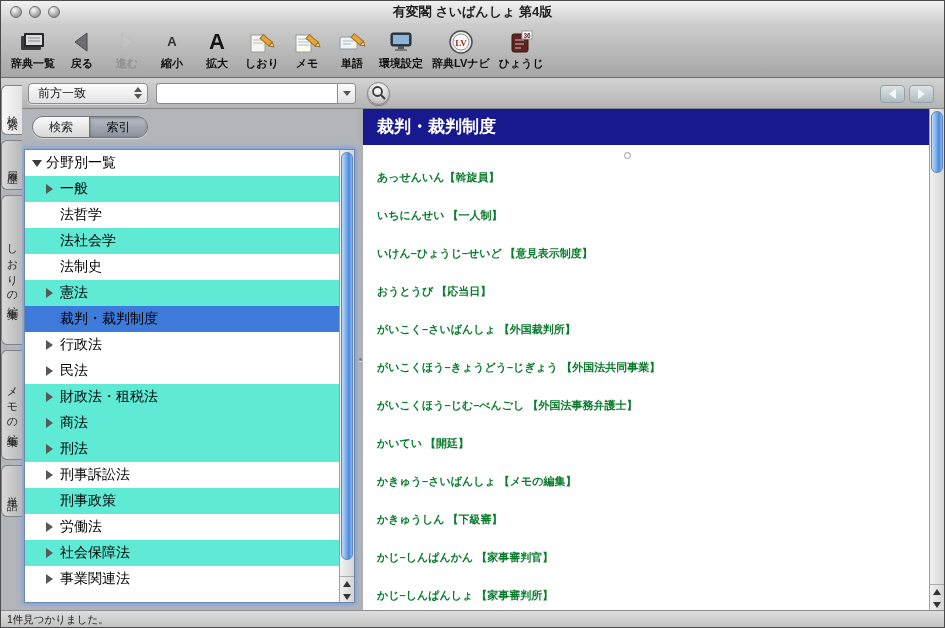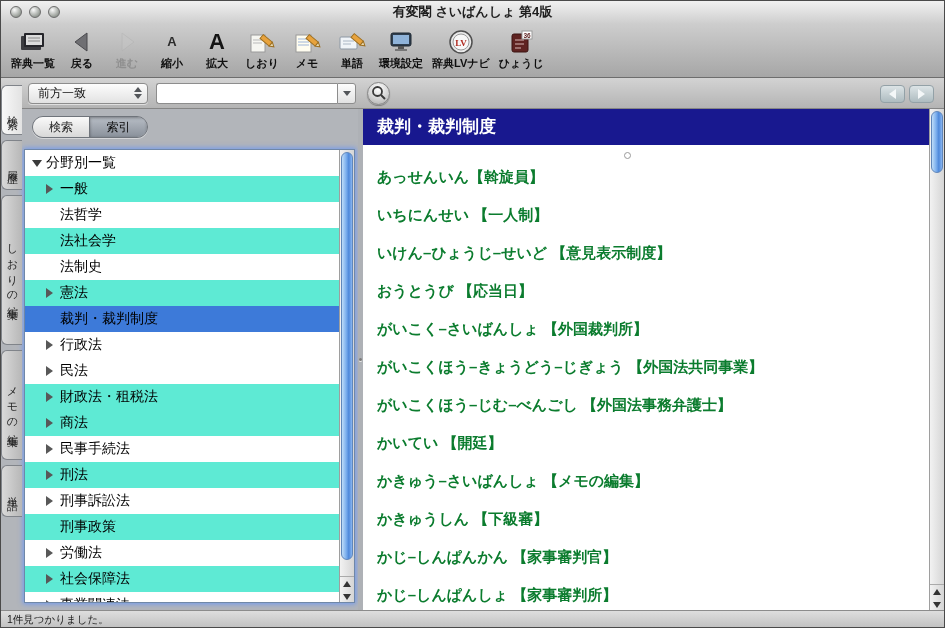--- a/index.html
+++ b/index.html
@@ -146,21 +146,21 @@
 
   
   .right-panel { position:absolute; left:362px; right:0; top:108px; bottom:17px; background:#fff; overflow:hidden; }
   .content-header {
     position:absolute; top:0; left:0; right:15px; height:36px;
     background:#18188f; color:#fff; font-size:17px; font-weight:bold;
     line-height:36px; padding-left:14px;
   }
   .anchor-dot { position:absolute; top:43px; left:45%; width:7px; height:7px; border:1px solid #9a9a9a; border-radius:50%; background:#fff; }
   .entries { position:absolute; top:36px; left:0; right:15px; bottom:0; padding:13px 8px 0 14px; overflow:hidden; }
-  .entry { height:38px; display:flex; align-items:center; font-size:15px; font-weight:600; color:#0b7c2e; }
+  .entry { height:38px; display:flex; align-items:center; font-size:11px; font-weight:600; color:#0b7c2e; }
 
   
   .statusbar {
     position:absolute; left:0; right:0; bottom:0; height:17px;
     background:linear-gradient(#dedede,#c2c2c2); border-top:1px solid #8c8c8c;
     font-size:10.5px; line-height:16px; padding-left:6px; color:#1b1b1b;
   }
 </style>
 </head>
 <body>
@@ -408,26 +408,20 @@
               <i class="tw-rt"></i>
             </span>
             <span>財政法・租税法</span>
           </div>
         <div class="row lvl1 alt">
             <span class="tri-slot">
               <i class="tw-rt"></i>
             </span>
             <span>商法</span>
           </div>
-        <div class="row lvl1">
-            <span class="tri-slot">
-              <i class="tw-rt"></i>
-            </span>
-            <span>民事手続法</span>
-          </div>
         <div class="row lvl1 alt">
             <span class="tri-slot">
               <i class="tw-rt"></i>
             </span>
             <span>刑法</span>
           </div>
         <div class="row lvl1">
             <span class="tri-slot">
               <i class="tw-rt"></i>
             </span>

